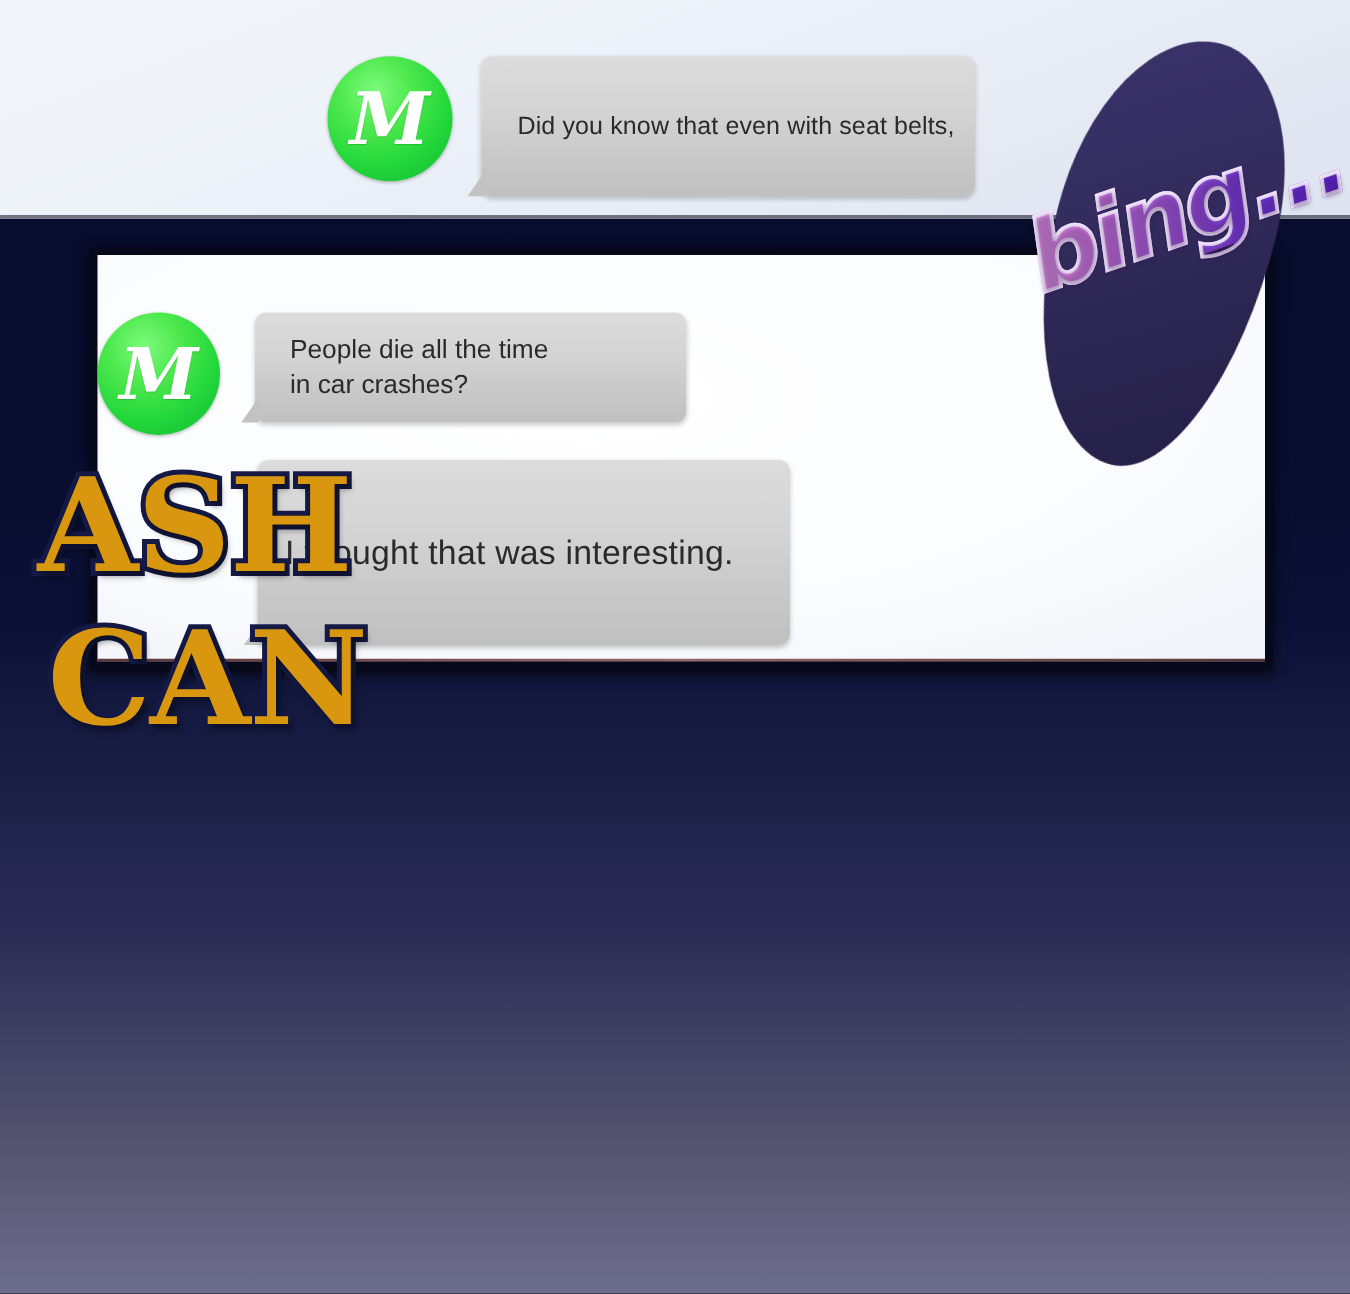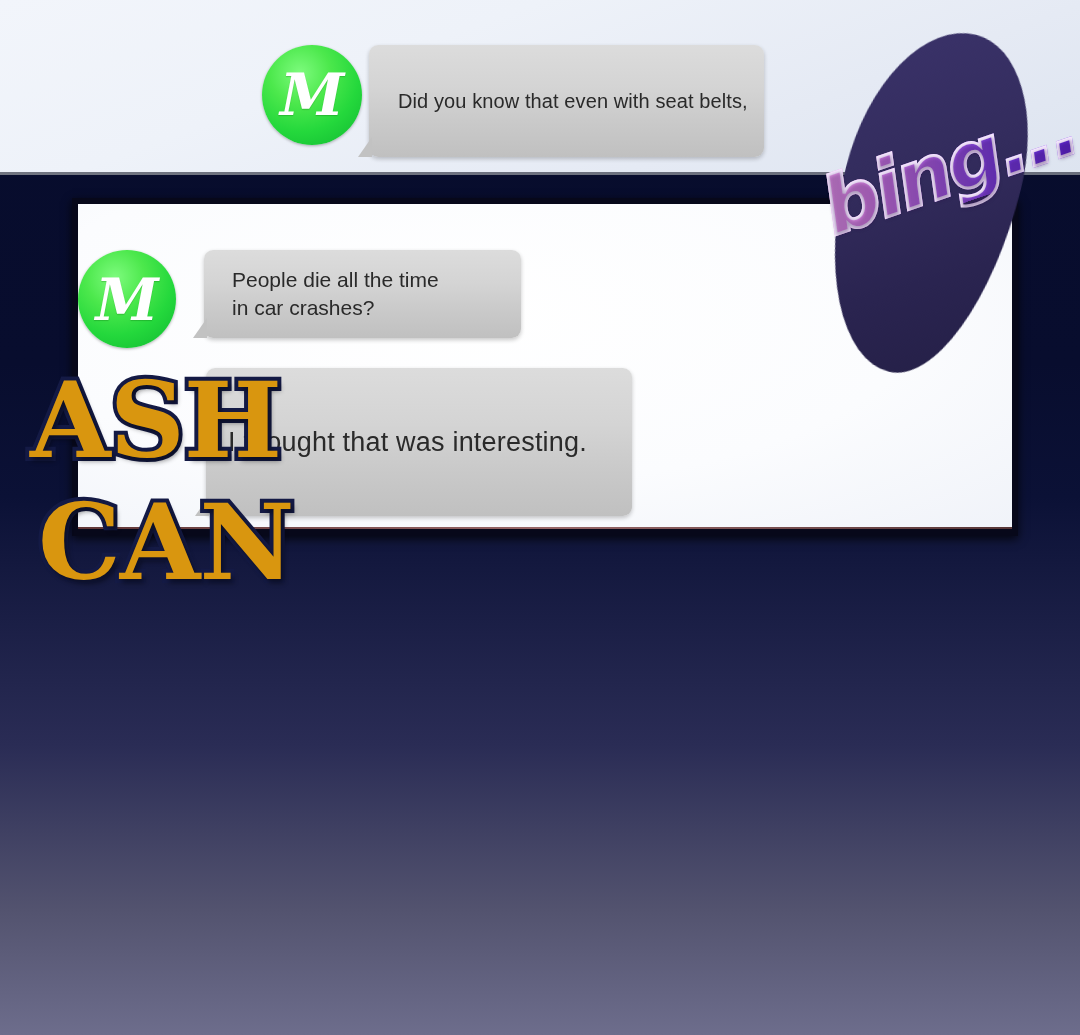--- a/index.html
+++ b/index.html
@@ -115,35 +115,35 @@
     border-width: 0 0 20px 14px;
     border-color: transparent transparent #c2c2c2 transparent;
   }
   .bubble-text { white-space: pre-line; }
 
   
   #row-1 { left: 262px; top: 45px; }
   #row-1 .avatar { width: 100px; height: 100px; }
   #row-1 .avatar-letter { font-size: 58px; }
   #row-1 .bubble {
-    margin-left: 7px;
+    margin-left: 23px;
     width: 395px;
     height: 112px;
     padding: 0 0 0 29px;
     box-sizing: border-box;
   }
   #row-1 .bubble-text { font-size: 20px; letter-spacing: 0.1px; }
 
   
   #row-2 { left: 278px; top: 246px; }
   #row-2 .avatar { width: 98px; height: 98px; }
   #row-2 .avatar-letter { font-size: 57px; }
   #row-2 .bubble {
     margin-left: 28px;
-    width: 317px;
+    width: 345px;
     height: 88px;
     padding: 0 0 0 28px;
     box-sizing: border-box;
   }
   #row-2 .bubble-text { font-size: 21px; line-height: 1.32; }
 
   
   #row-3 { left: 406px; top: 364px; }
   #row-3 .bubble {
     margin-left: 0;

